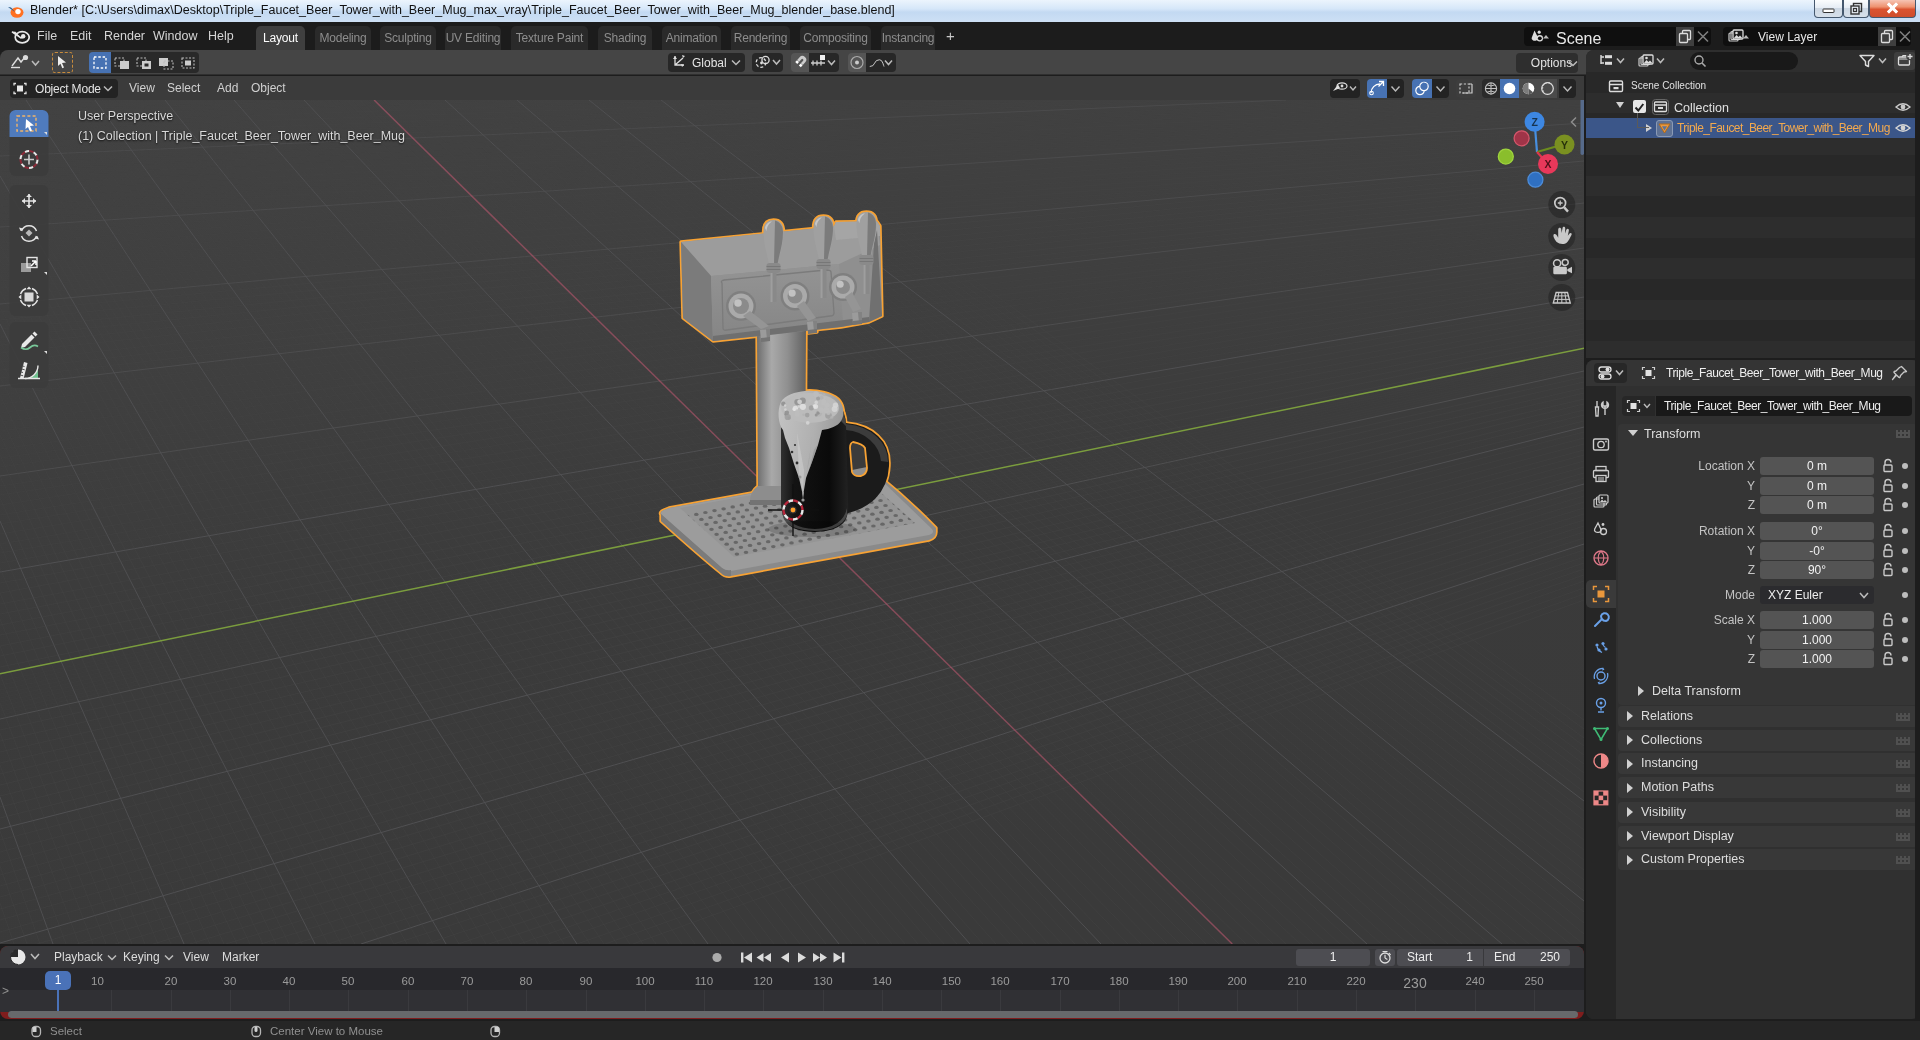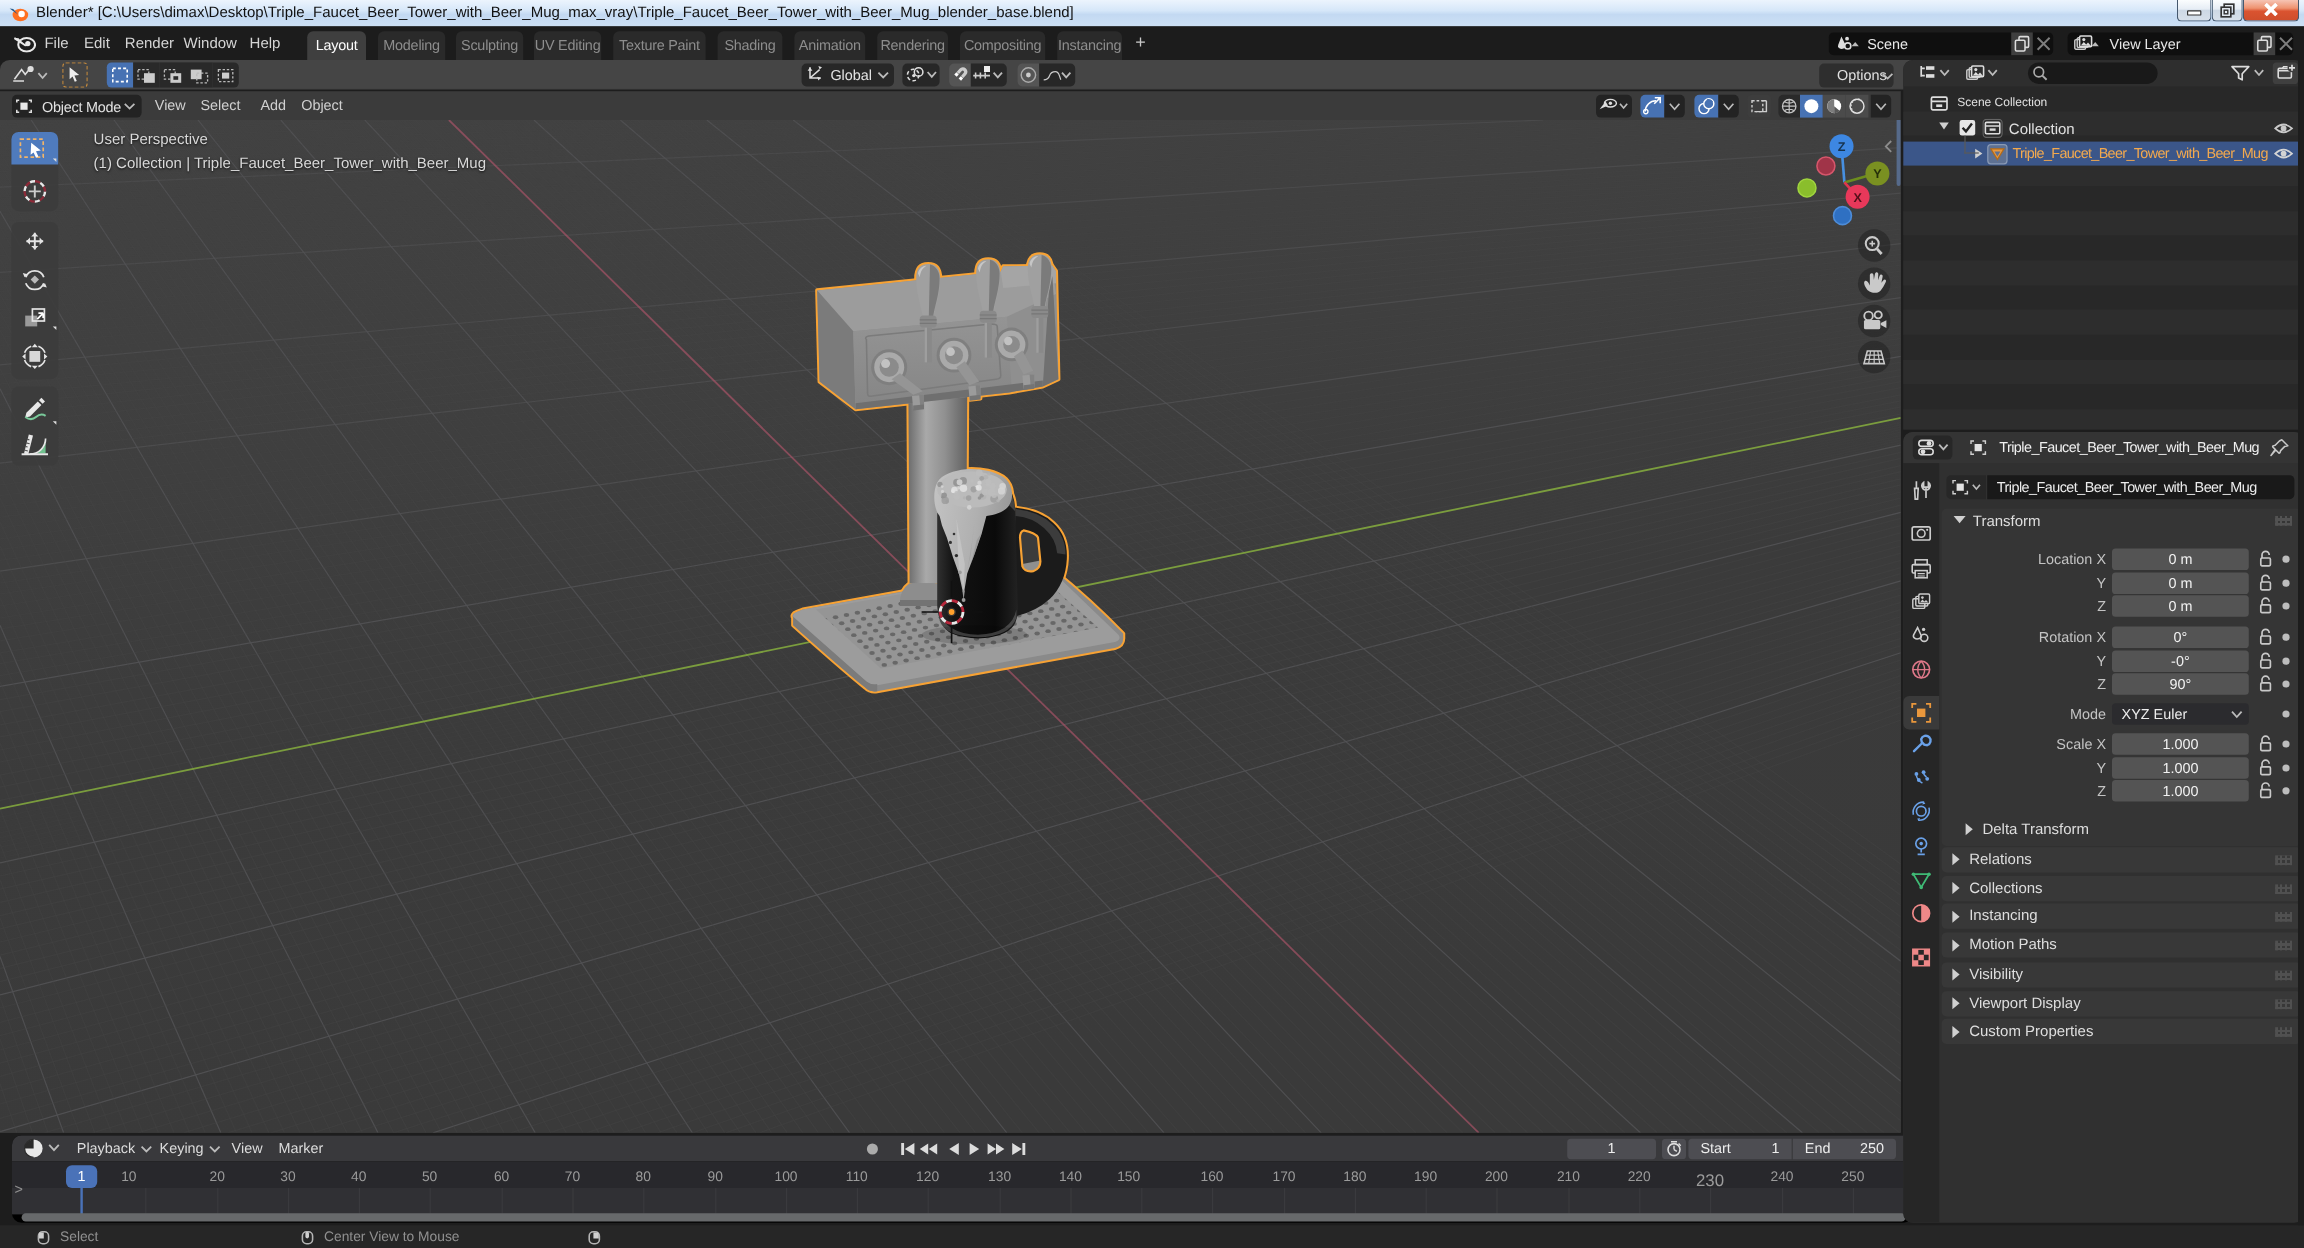--- a/index.html
+++ b/index.html
@@ -11,21 +11,21 @@
   background:linear-gradient(#fbfdfe 0%,#e6edf5 45%,#cdd8e4 50%,#d7e0ea 100%)}
 .winbtn.close{background:linear-gradient(#f6c4b4 0%,#ee9270 40%,#da5330 55%,#cf4e2c 100%)}
 #topbar{left:0;top:22px;width:1920px;height:28px;background:#1c1c1c;color:#d5d5d5;font-size:12.5px}
 .menuitm{position:absolute;top:7px;color:#d5d5d5}
 .wstab{position:absolute;top:4px;height:24px;line-height:24px;text-align:center;border-radius:5px 5px 0 0;
   background:#2a2a2a;color:#8d8d8d;font-size:12px;letter-spacing:-0.2px}
 .wstab.act{background:#3f3f3f;color:#fdfdfd}
 #toolrow{left:0;top:50px;width:1869px;height:25px;background:#454545;border-bottom:1px solid #2f2f2f;border-radius:8px 8px 0 0}
 #vphead{left:0;top:76px;width:1584px;height:24px;background:#3b3b3b}
 #viewport{left:0;top:100px;width:1584px;height:844px;background:#3b3b3b;overflow:hidden}
-#timeline{left:10px;top:946px;width:1584px;height:73px;background:#000000;border-radius:8px;overflow:hidden}
+#timeline{left:0;top:946px;width:1584px;height:73px;background:#7f1d1d;border-radius:8px;overflow:hidden}
 #statusbar{left:0;top:1021px;width:1920px;height:19px;background:#262626;color:#909090;font-size:11.5px}
 #outliner{left:1586px;top:50px;width:334px;height:308px;background:#282828;border-radius:8px 8px 0 0;overflow:hidden}
 #properties{left:1586px;top:360px;width:334px;height:659px;background:#303030;border-radius:8px;overflow:hidden}
 .vtxt{position:absolute;color:#d9d9d9;font-size:12.5px;text-shadow:0 1px 2px rgba(0,0,0,.8)}
 .pophead{position:absolute;color:#d0d0d0;font-size:12px}
 .propfld{position:absolute;background:#545454;color:#f2f2f2;font-size:12px;text-align:center;line-height:18px}
 .proplbl{position:absolute;color:#c3c3c3;font-size:12px;text-align:right}
 </style></head>
 <body>
 <div class="abs" id="titlebar">
@@ -77,21 +77,21 @@
  <div class="menuitm" style="left:946px;top:5px;font-size:15px;color:#c8c8c8">+</div>
 
  <div class="abs" style="left:1524px;top:5px;width:187px;height:19px;background:#0f0f0f;border-radius:4px"></div>
  <svg class="abs" style="left:1529px;top:7px" width="24" height="15" viewBox="0 0 24 15">
    <path d="M5.5 1.5 L9 8.5 Q9.5 10.5 7.8 11.3 Q5.5 12.3 3.8 11.3 Q2 10.3 2.8 8.5 Z" fill="#ddd"></path>
    <circle cx="10.8" cy="9.3" r="3.2" fill="#ddd"></circle>
       <circle cx="10.8" cy="9.3" r="1.9" fill="#0f0f0f"></circle>
    <circle cx="10.2" cy="3.2" r="1.6" fill="#ddd"></circle>
    <path d="M17 6 l3 3.5 h-6 z" fill="#bbb"></path>
  </svg>
- <div class="abs" style="left:1556px;top:8px;font-size:12px;color:#e8e8e8">Scene</div>
+ <div class="abs" style="left:1556px;top:8px;font-size:16px;color:#e8e8e8">Scene</div>
  <div class="abs" style="left:1676px;top:5px;width:18px;height:19px;background:#3f3f3f;border-radius:0">
   <svg width="18" height="19" viewBox="0 0 18 19">
         <rect x="6.5" y="3.5" width="8" height="9" rx="1" fill="none" stroke="#ddd" stroke-width="1.3"></rect>
         <rect x="3.5" y="6.5" width="8" height="9" rx="1" fill="#3f3f3f" stroke="#ddd" stroke-width="1.3"></rect>
       </svg>
  </div>
  <svg class="abs" style="left:1695px;top:7px" width="16" height="15" viewBox="0 0 16 15">
       <path d="M3 2.5 L13 12.5 M13 2.5 L3 12.5" stroke="#7e7e7e" stroke-width="1.6"></path>
     </svg>
 
@@ -1246,21 +1246,21 @@
 <div class="abs" style="left:328px;top:29px;width:40px;text-align:center;font-size:11.5px;color:#9b9b9b">50</div>
 <div class="abs" style="left:388px;top:29px;width:40px;text-align:center;font-size:11.5px;color:#9b9b9b">60</div>
 <div class="abs" style="left:447px;top:29px;width:40px;text-align:center;font-size:11.5px;color:#9b9b9b">70</div>
 <div class="abs" style="left:506px;top:29px;width:40px;text-align:center;font-size:11.5px;color:#9b9b9b">80</div>
 <div class="abs" style="left:566px;top:29px;width:40px;text-align:center;font-size:11.5px;color:#9b9b9b">90</div>
 <div class="abs" style="left:625px;top:29px;width:40px;text-align:center;font-size:11.5px;color:#9b9b9b">100</div>
 <div class="abs" style="left:684px;top:29px;width:40px;text-align:center;font-size:11.5px;color:#9b9b9b">110</div>
 <div class="abs" style="left:743px;top:29px;width:40px;text-align:center;font-size:11.5px;color:#9b9b9b">120</div>
 <div class="abs" style="left:803px;top:29px;width:40px;text-align:center;font-size:11.5px;color:#9b9b9b">130</div>
 <div class="abs" style="left:862px;top:29px;width:40px;text-align:center;font-size:11.5px;color:#9b9b9b">140</div>
-<div class="abs" style="left:921px;top:29px;width:40px;text-align:left;font-size:11.5px;color:#9b9b9b">150</div>
+<div class="abs" style="left:921px;top:29px;width:40px;text-align:right;font-size:11.5px;color:#9b9b9b">150</div>
 <div class="abs" style="left:980px;top:29px;width:40px;text-align:center;font-size:11.5px;color:#9b9b9b">160</div>
 <div class="abs" style="left:1040px;top:29px;width:40px;text-align:center;font-size:11.5px;color:#9b9b9b">170</div>
 <div class="abs" style="left:1099px;top:29px;width:40px;text-align:center;font-size:11.5px;color:#9b9b9b">180</div>
 <div class="abs" style="left:1158px;top:29px;width:40px;text-align:center;font-size:11.5px;color:#9b9b9b">190</div>
 <div class="abs" style="left:1217px;top:29px;width:40px;text-align:center;font-size:11.5px;color:#9b9b9b">200</div>
 <div class="abs" style="left:1277px;top:29px;width:40px;text-align:center;font-size:11.5px;color:#9b9b9b">210</div>
 <div class="abs" style="left:1336px;top:29px;width:40px;text-align:center;font-size:11.5px;color:#9b9b9b">220</div>
 <div class="abs" style="left:1395px;top:29px;width:40px;text-align:center;font-size:14px;color:#9b9b9b">230</div>
 <div class="abs" style="left:1455px;top:29px;width:40px;text-align:center;font-size:11.5px;color:#9b9b9b">240</div>
 <div class="abs" style="left:1514px;top:29px;width:40px;text-align:center;font-size:11.5px;color:#9b9b9b">250</div>

